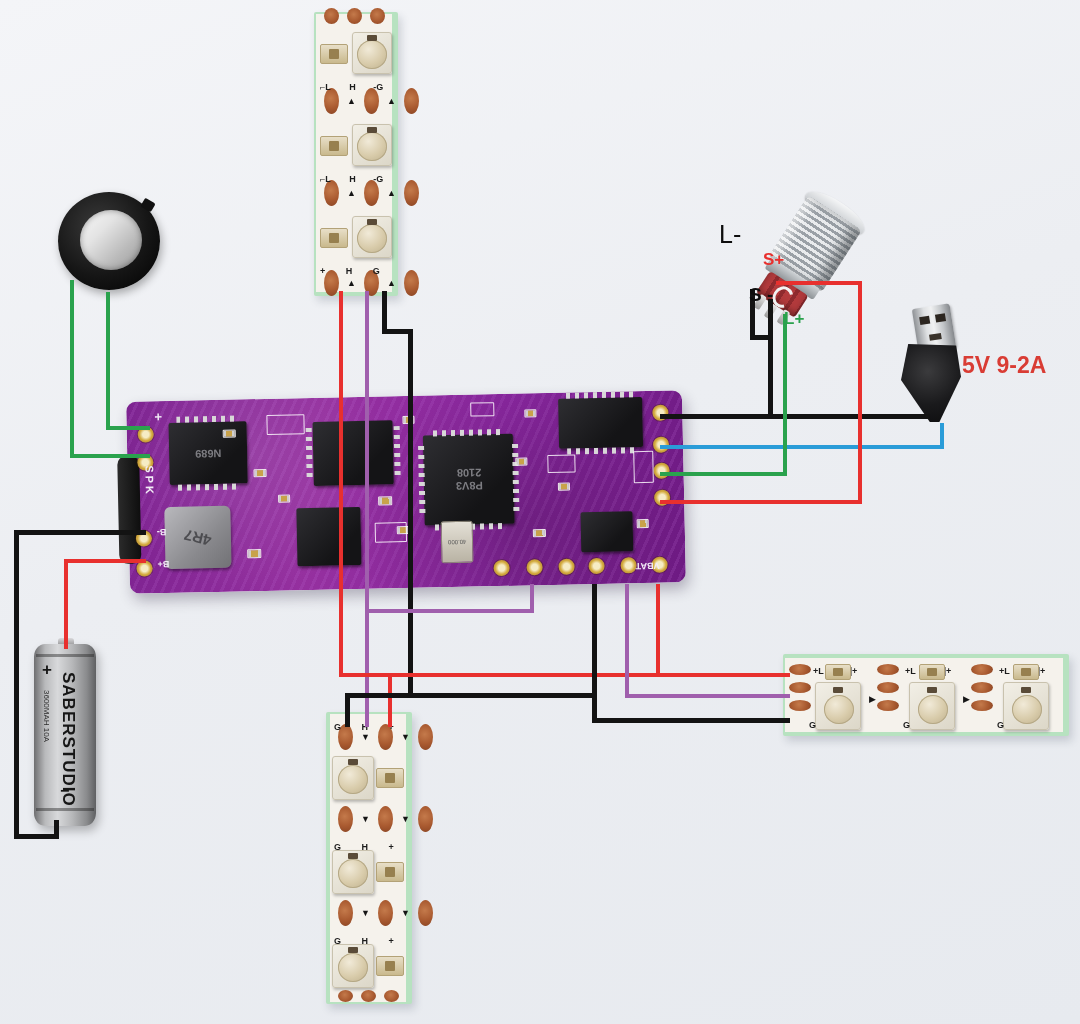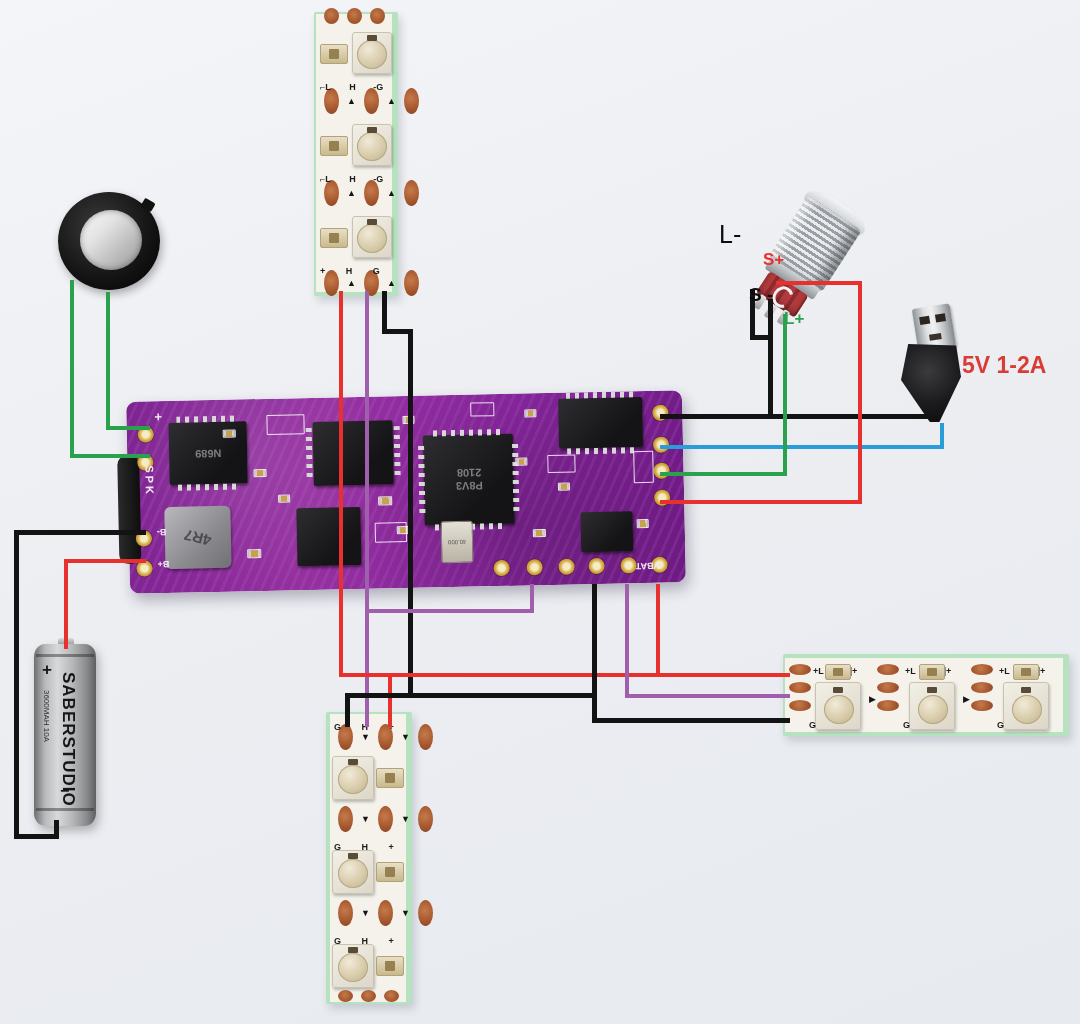--- a/index.html
+++ b/index.html
@@ -89,21 +89,21 @@
     <div class="abs" style="left:22px;top:8px;width:38px;height:44px;transform:rotate(-9deg);
       background:linear-gradient(90deg,#8f9296 0%,#dfe1e3 30%,#f0f1f2 50%,#c3c6c9 75%,#85888c 100%);border-radius:3px;box-shadow:1px 2px 3px rgba(0,0,0,.3);">
       <div class="abs" style="left:6px;top:9px;width:10px;height:8px;background:#2c2620;"></div>
       <div class="abs" style="left:22px;top:9px;width:10px;height:8px;background:#2c2620;"></div>
       <div class="abs" style="left:13px;top:28px;width:12px;height:6px;background:#3a332b;"></div>
     </div>
     <div class="abs" style="left:8px;top:46px;width:60px;height:78px;
       clip-path:polygon(12% 0,92% 2%,100% 42%,64% 100%,48% 100%,0 46%);
       background:radial-gradient(circle at 45% 35%,#3b3b3d 0%,#1a1a1c 55%,#0c0c0d 100%);"></div>
   </div>
-  <div class="lbl" style="left:962px;top:352px;color:#d93c34;font-size:23px;">5V 1-2A</div>
+  <div class="lbl" style="left:962px;top:352px;color:#d93c34;font-size:23px;">5V 9-2A</div>
 
   <div id="pcb">
 
     <div class="abs" style="left:-10px;top:54px;width:22px;height:108px;background:linear-gradient(90deg,#2a2a2a,#0e0e0e);border-radius:9px;"></div>
 
     <div class="goldpad" style="left:11px;top:25px;"></div>
     <div class="goldpad" style="left:10px;top:53px;"></div>
     <div class="goldpad" style="left:7px;top:129px;"></div>
     <div class="goldpad" style="left:7px;top:159px;"></div>
 

